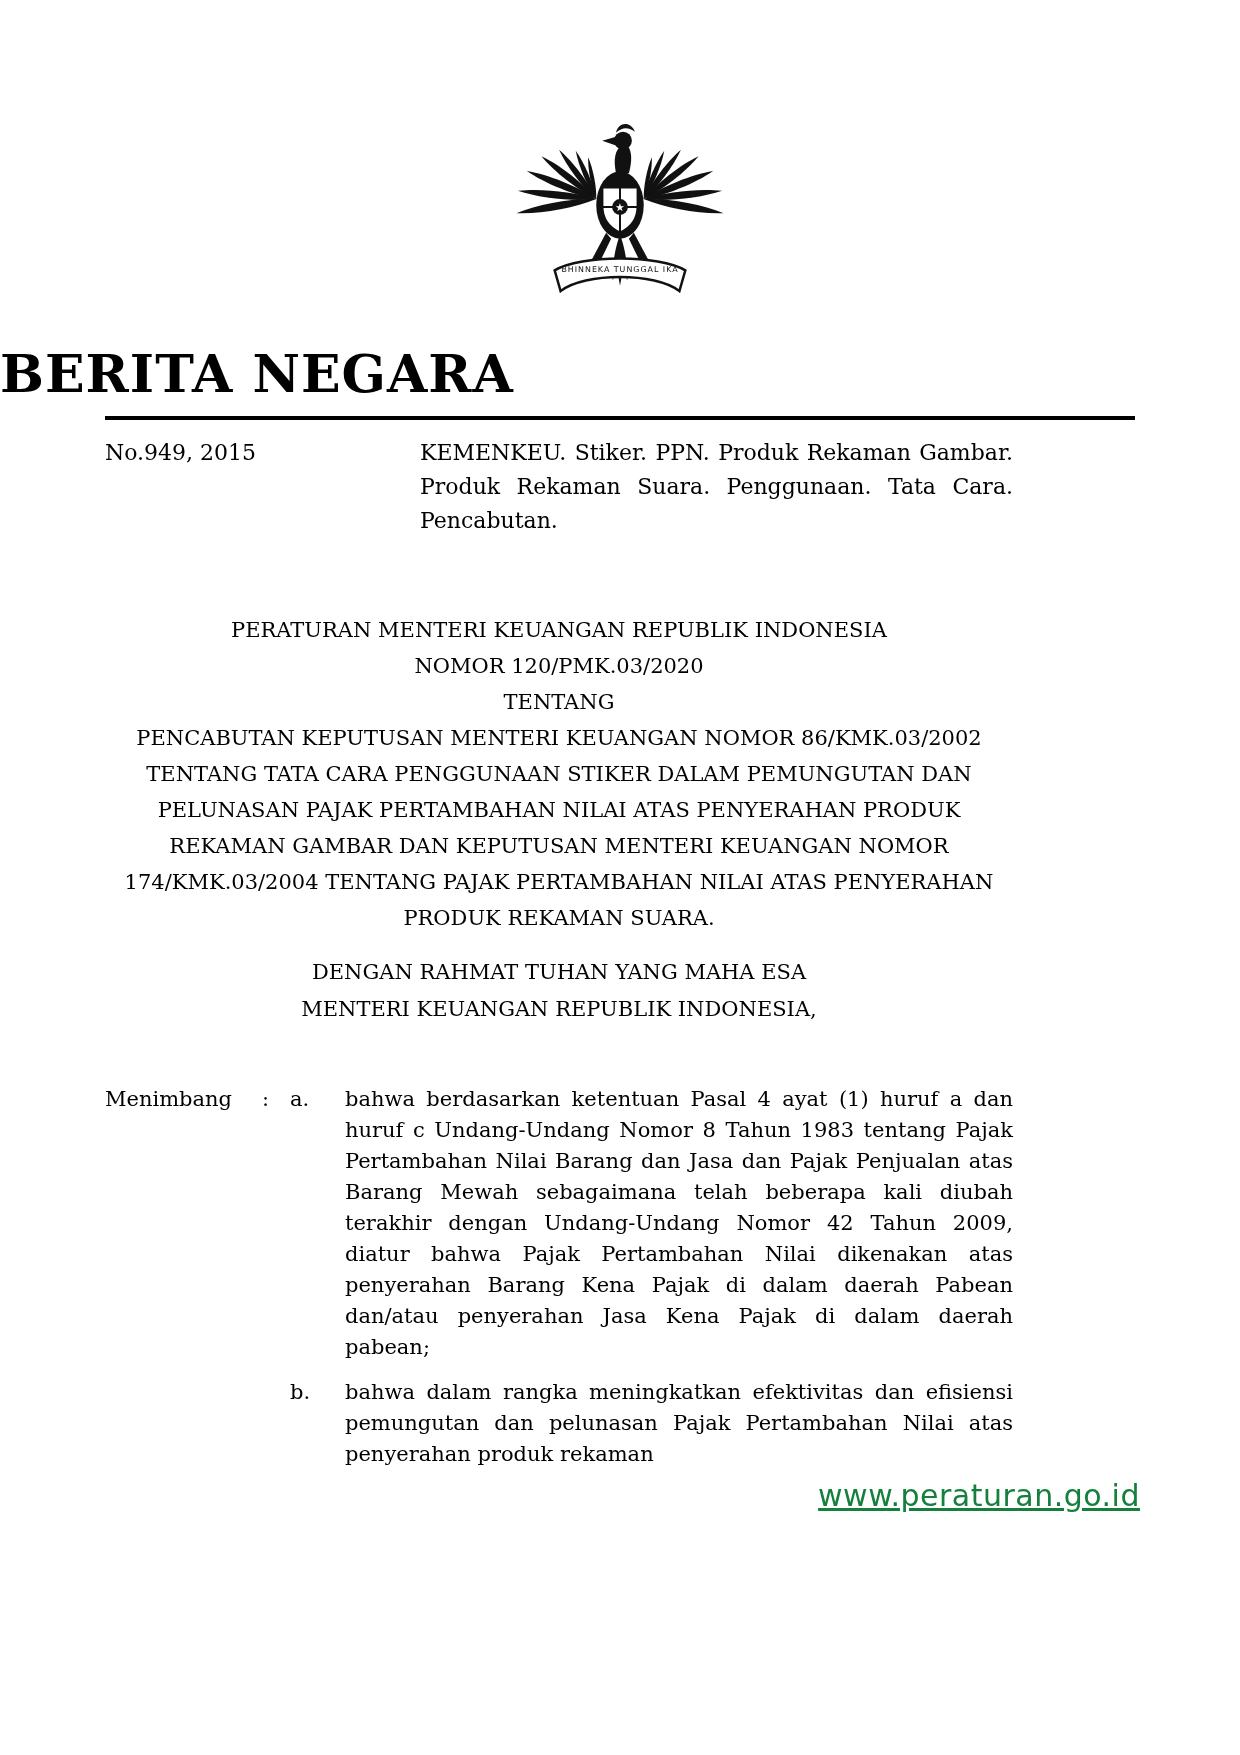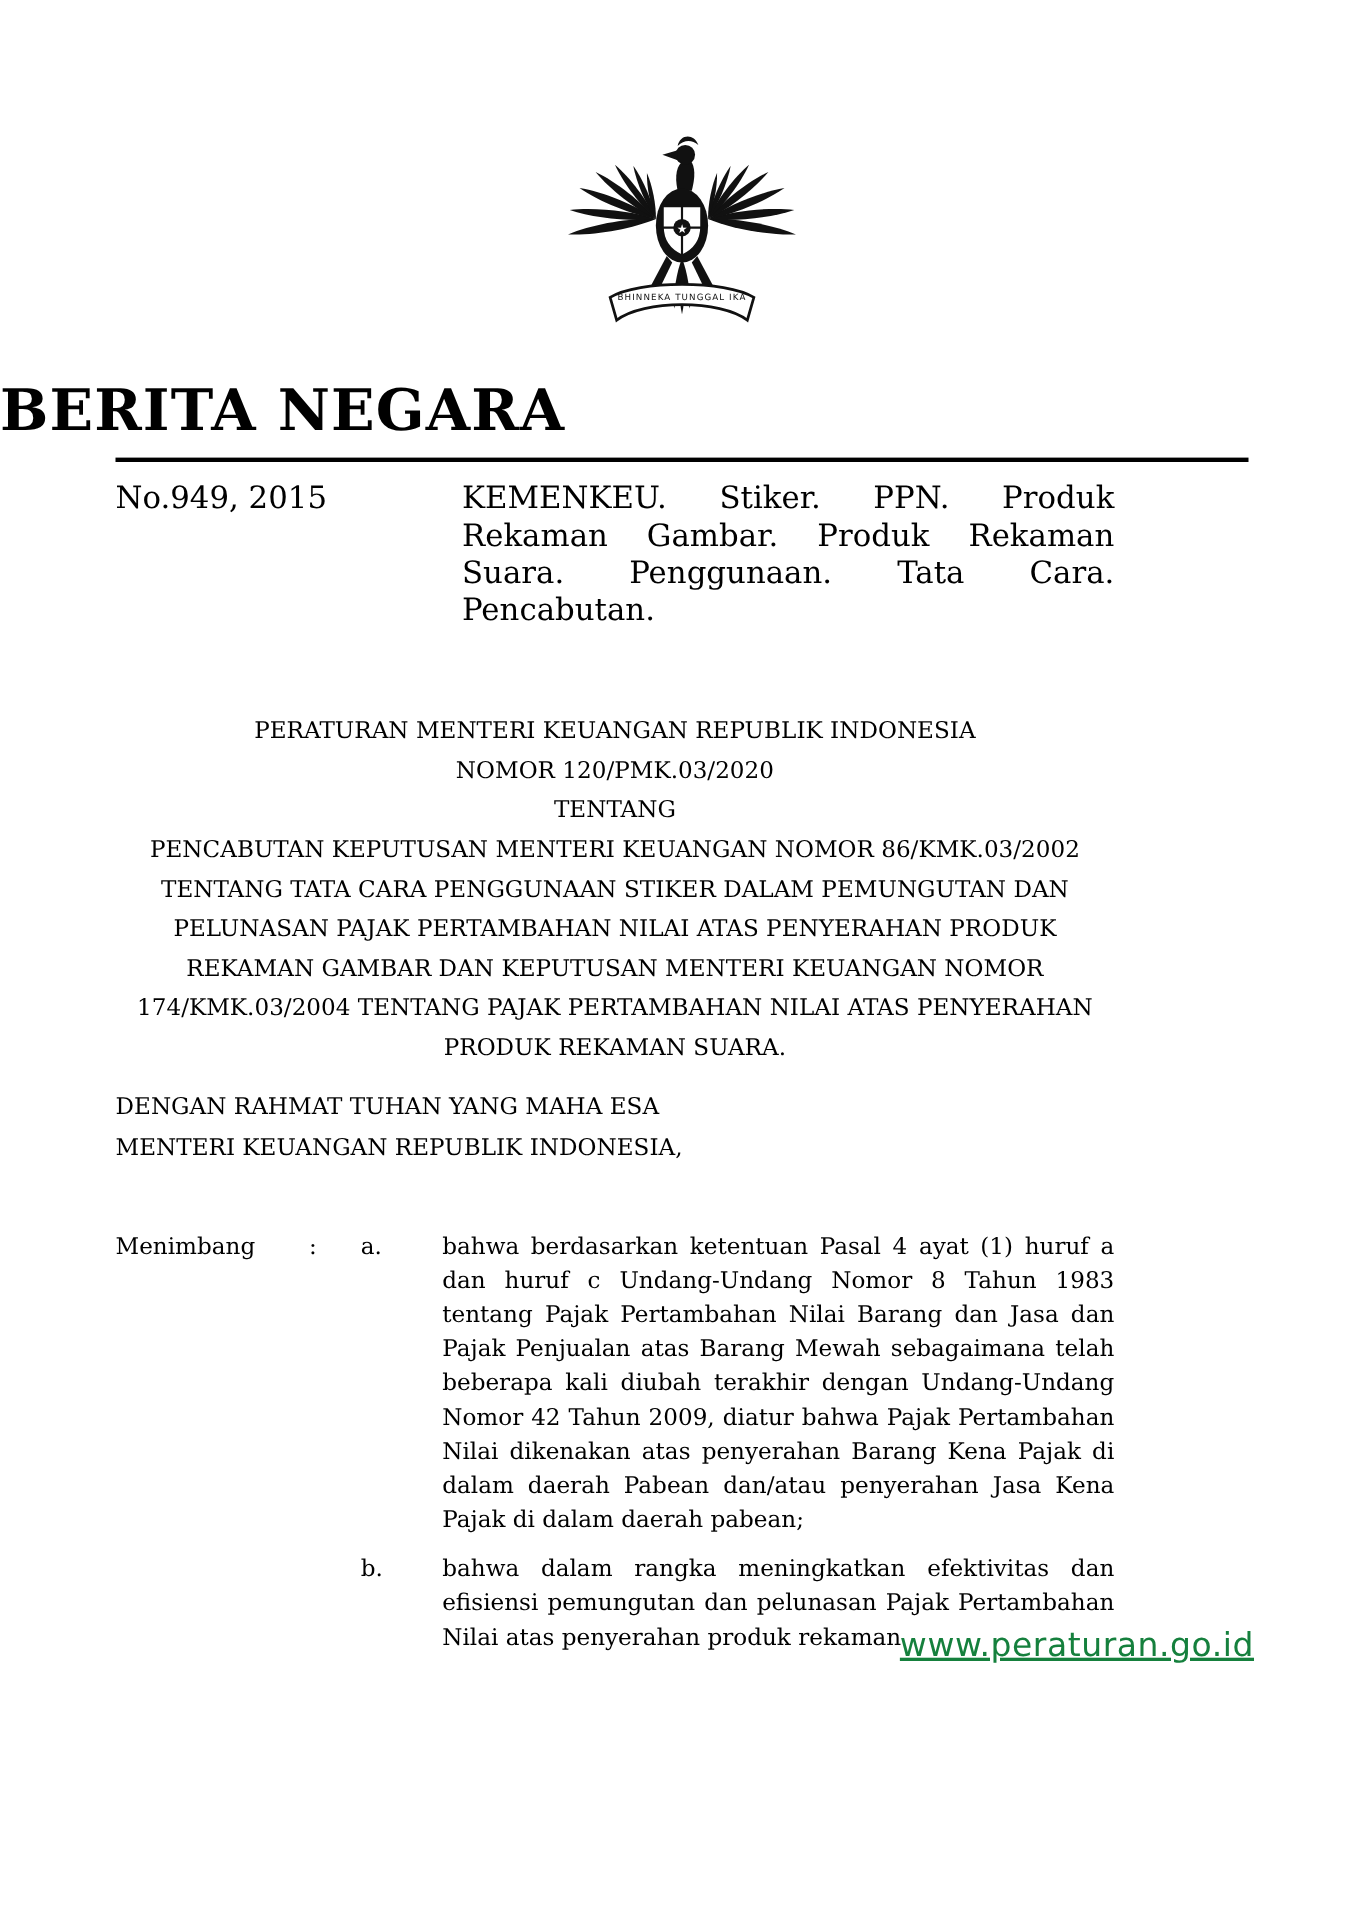--- a/index.html
+++ b/index.html
@@ -24,45 +24,45 @@
     letter-spacing:1px;
     text-align:left;
   }
   .content { padding:0 105px; }
   .rule { border:none; height:4px; background:#000; margin-top:12px; }
   .gazette-head {
     display:grid;
     grid-template-columns:315px 1fr;
     margin-top:16px;
     padding-right:122px;
-    font-size:28px;
+    font-size:22px;
     line-height:34px;
   }
   .gsubject { text-align:justify; }
   .title-block {
     margin-top:74px;
     padding-right:122px;
     text-align:center;
     font-size:21px;
     line-height:36px;
   }
   .preamble {
     margin-top:18px;
     padding-right:122px;
-    text-align:left;
+    text-align:center;
     font-size:21px;
     line-height:37px;
   }
   .considering {
     margin-top:56px;
     padding-right:122px;
     font-size:21px;
     line-height:31px;
   }
-  .crow { display:grid; grid-template-columns:157px 28px 55px 1fr;gap:19px; }
+  .crow { display:grid; grid-template-columns:157px 28px 55px 1fr; }
   .crow + .crow { margin-top:14px; }
   .ctext { text-align:justify; }
   .watermark {
     position:absolute;
     top:1478px;
     right:100px;
     font-family:"DejaVu Sans", sans-serif;
     font-size:30px;
     color:#15803d;
     letter-spacing:0.5px;

